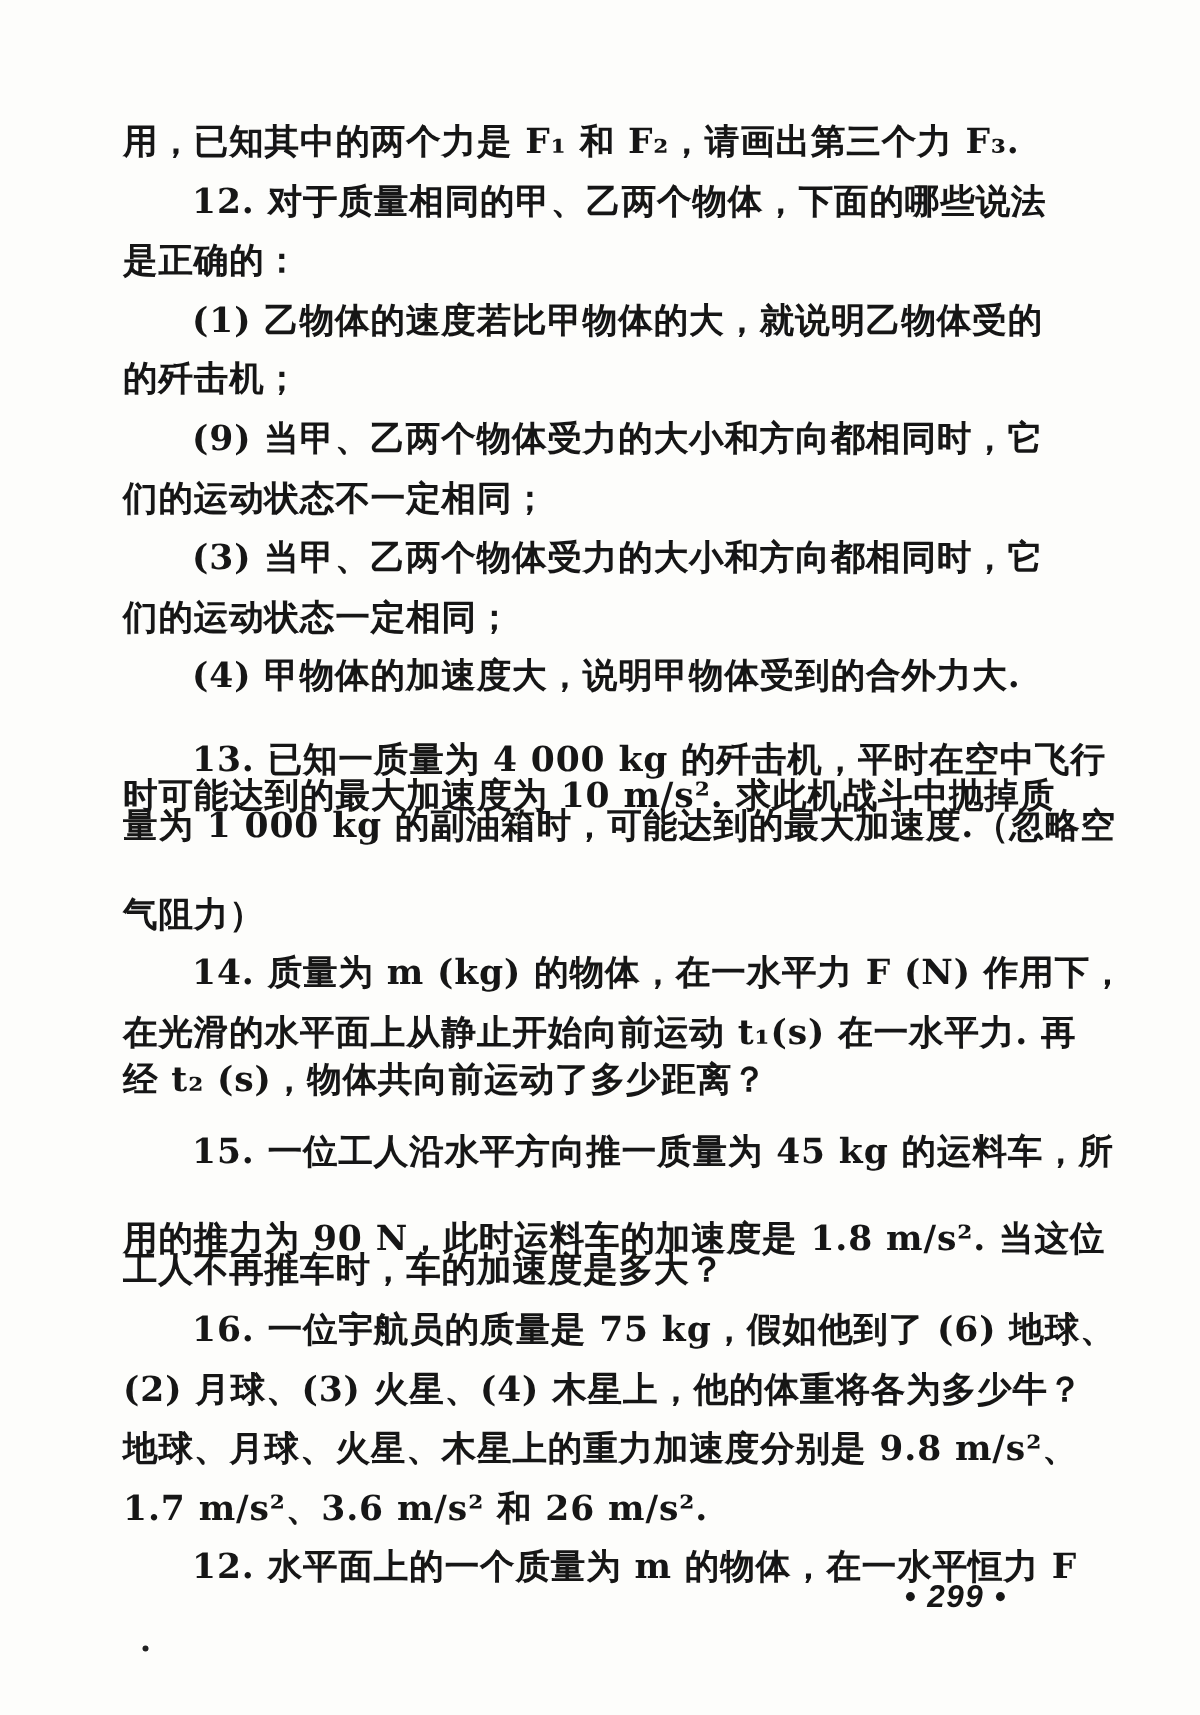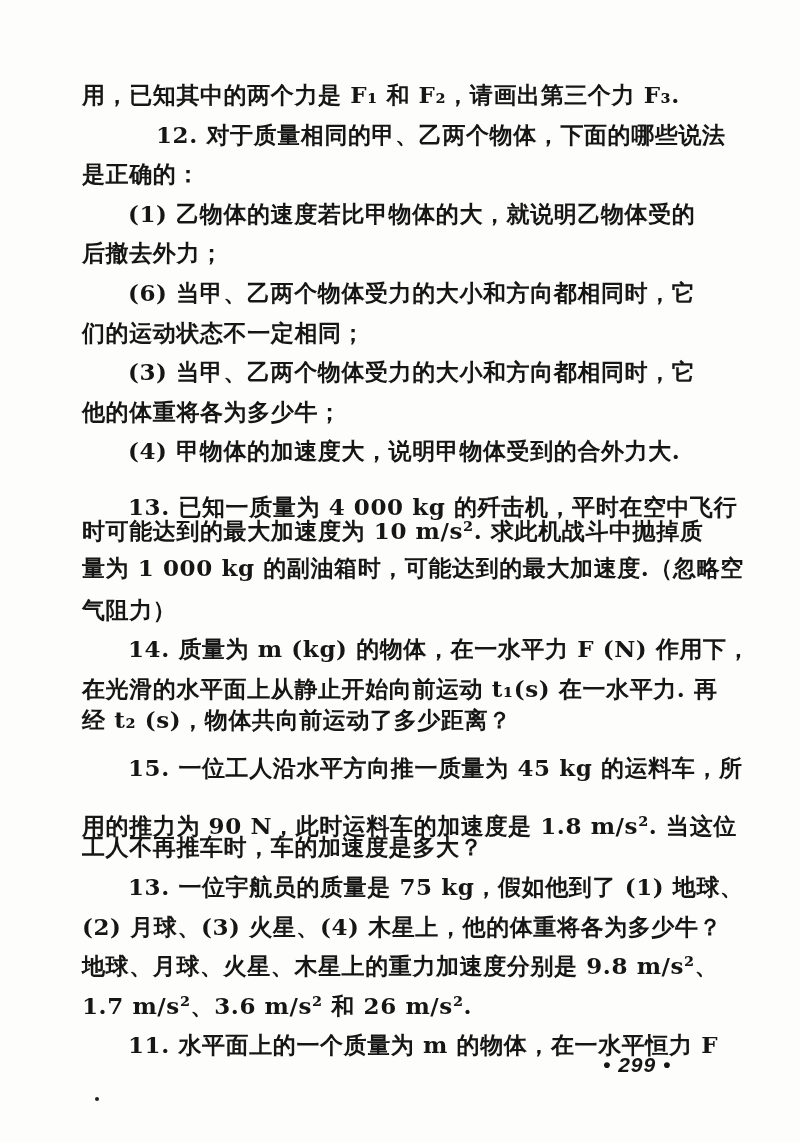--- a/index.html
+++ b/index.html
@@ -40,40 +40,40 @@
       width: 4px; height: 4px;
       border-radius: 50%;
       background: #222;
     }
   </style>
 </head>
 <body>
 
 <div class="page">
   <div class="line" style="top:0px">用，已知其中的两个力是 F₁ 和 F₂，请画出第三个力 F₃.</div>
-  <div class="line indent" style="top: 39.6px; margin-left: 28px;">12. 对于质量相同的甲、乙两个物体，下面的哪些说法</div>
+  <div class="line indent" style="top: 39.6px;">12. 对于质量相同的甲、乙两个物体，下面的哪些说法</div>
   <div class="line" style="top: 79.2px;">是正确的：</div>
   <div class="line indent" style="top: 118.8px; text-align: center;">(1) 乙物体的速度若比甲物体的大，就说明乙物体受的</div>
-  <div class="line" style="top: 158.4px;">后撤去外力；</div>
-  <div class="line indent" style="top: 198px;">(6) 当甲、乙两个物体受力的大小和方向都相同时，它</div>
+  <div class="line" style="top: 158.4px;">的歼击机；</div>
+  <div class="line indent" style="top: 198px;">(9) 当甲、乙两个物体受力的大小和方向都相同时，它</div>
   <div class="line" style="top: 237.6px;">们的运动状态不一定相同；</div>
   <div class="line indent" style="top: 277.2px;">(3) 当甲、乙两个物体受力的大小和方向都相同时，它</div>
-  <div class="line" style="top: 316.8px;">他的体重将各为多少牛；</div>
+  <div class="line" style="top: 316.8px;">们的运动状态一定相同；</div>
   <div class="line indent" style="top: 356.4px;">(4) 甲物体的加速度大，说明甲物体受到的合外力大.</div>
   <div class="line indent" style="top: 412px;">13. 已知一质量为 4 000 kg 的歼击机，平时在空中飞行</div>
   <div class="line" style="top: 435.6px;">时可能达到的最大加速度为 10 m/s². 求此机战斗中抛掉质</div>
-  <div class="line" style="top: 473px;">量为 1 000 kg 的副油箱时，可能达到的最大加速度.（忽略空</div>
+  <div class="line" style="top: 456px;">量为 1 000 kg 的副油箱时，可能达到的最大加速度.（忽略空</div>
   <div class="line" style="top: 514.8px; text-align: center;">气阻力）</div>
   <div class="line indent" style="top: 554.4px; text-align: center;">14. 质量为 m (kg) 的物体，在一水平力 F (N) 作用下，</div>
   <div class="line" style="top: 594px;">在光滑的水平面上从静止开始向前运动 t₁(s) 在一水平力. 再</div>
   <div class="line" style="top: 625px;">经 t₂ (s)，物体共向前运动了多少距离？</div>
   <div class="line indent" style="top: 673.2px;">15. 一位工人沿水平方向推一质量为 45 kg 的运料车，所</div>
   <div class="line" style="top: 731px;">用的推力为 90 N，此时运料车的加速度是 1.8 m/s². 当这位</div>
   <div class="line" style="top: 752.4px;">工人不再推车时，车的加速度是多大？</div>
-  <div class="line indent" style="top: 792px;">13. 一位宇航员的质量是 75 kg，假如他到了 (1) 地球、</div>
+  <div class="line indent" style="top: 792px;">16. 一位宇航员的质量是 75 kg，假如他到了 (6) 地球、</div>
   <div class="line" style="top: 831.6px;">(2) 月球、(3) 火星、(4) 木星上，他的体重将各为多少牛？</div>
   <div class="line" style="top: 871.2px;">地球、月球、火星、木星上的重力加速度分别是 9.8 m/s²、</div>
   <div class="line" style="top: 910.8px;">1.7 m/s²、3.6 m/s² 和 26 m/s².</div>
-  <div class="line indent" style="top: 950.4px;">11. 水平面上的一个质量为 m 的物体，在一水平恒力 F</div>
+  <div class="line indent" style="top: 950.4px;">12. 水平面上的一个质量为 m 的物体，在一水平恒力 F</div>
 </div>
 
 <div class="pagenum">• 299 •</div>
 <div class="speck" style="left:95px; top:1097px"></div>
 
 </body></html>

